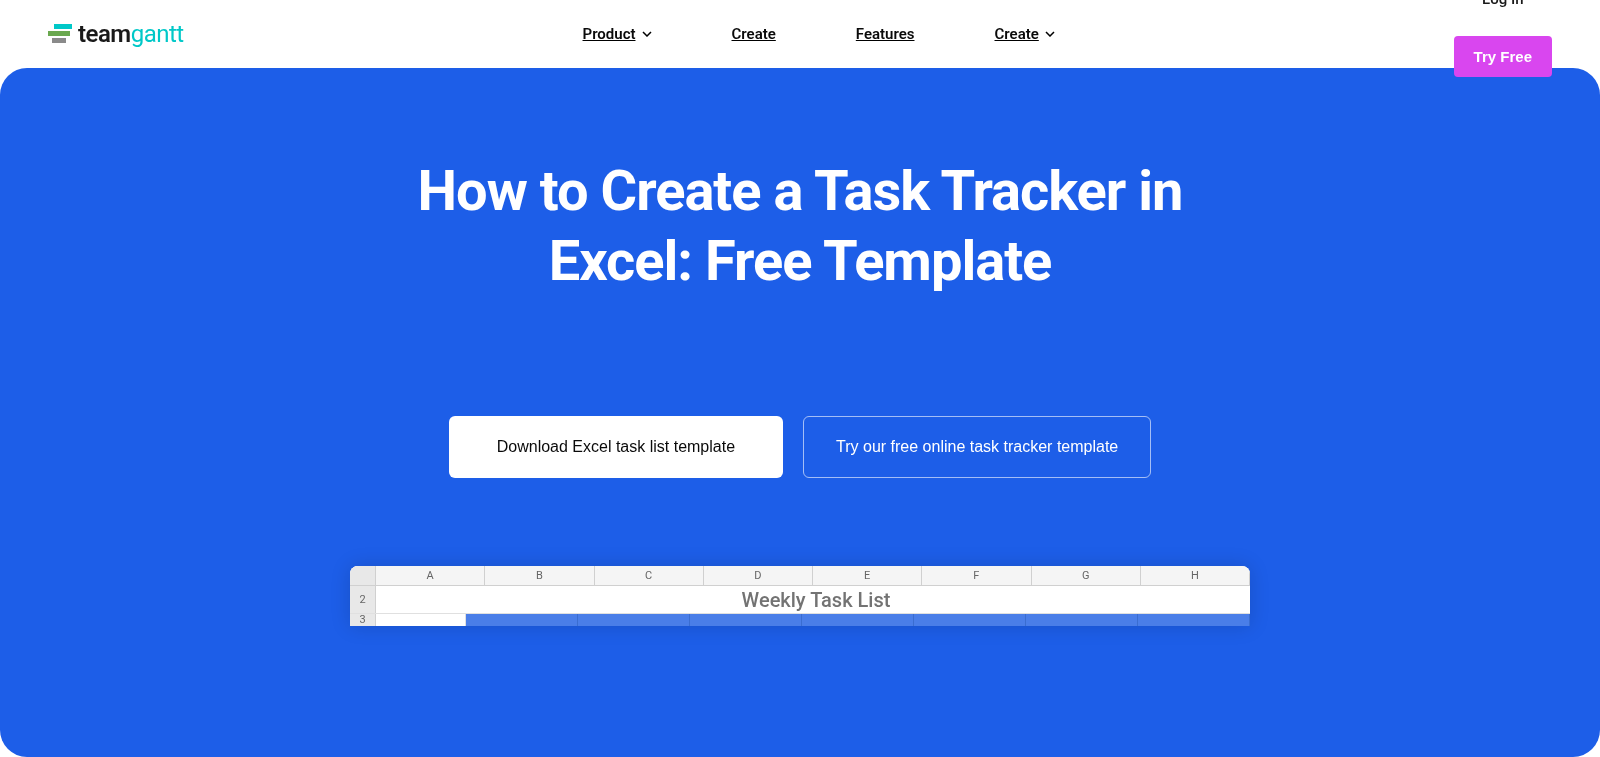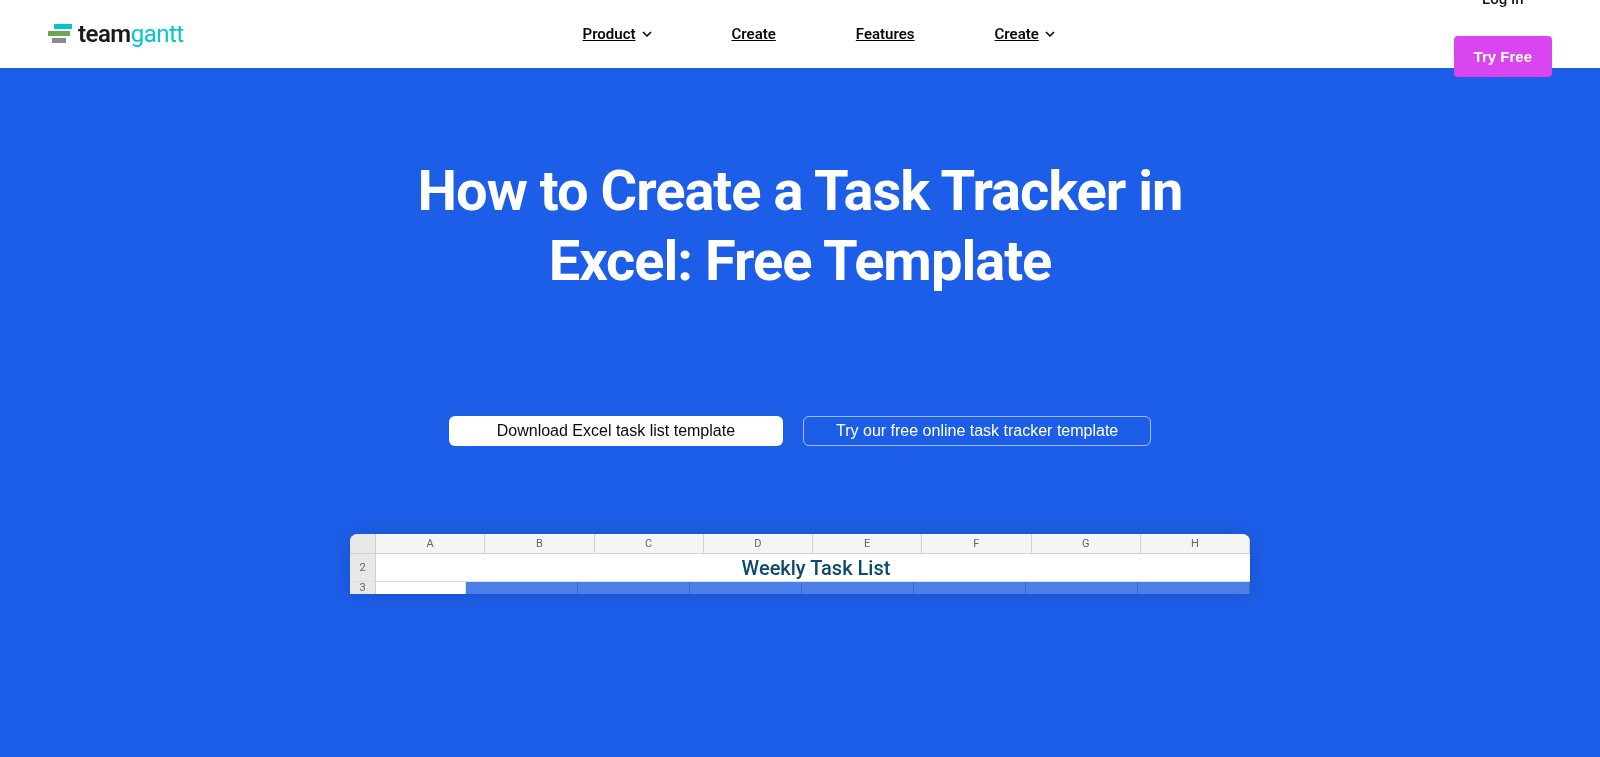--- a/index.html
+++ b/index.html
@@ -132,20 +132,21 @@
       cursor: pointer;
     }
     
     
     .hero {
       background: #1d5ee8;
       color: #fff;
       padding: 88px 20px 80px;
       text-align: center;
       min-height: 689px;
+      border-radius: 27px;
     }
     
     .hero-title {
       max-width: 900px;
       margin: 0 auto;
       font-size: 56px;
       font-weight: 700;
       line-height: 1.25;
       letter-spacing: -1px;
     }
@@ -154,21 +155,21 @@
       display: flex;
       justify-content: center;
       gap: 20px;
       margin-top: 120px;
     }
     
     .btn-white {
       background: #fff;
       color: #0a0a0a;
       border: none;
-      padding: 6px 48px;
+      padding: 22px 48px;
       font-size: 16px;
       font-weight: 500;
       border-radius: 6px;
       cursor: pointer;
     }
     
     .btn-outline {
       background: transparent;
       color: #fff;
       border: 1px solid rgba(255,255,255,0.6);
@@ -230,21 +231,21 @@
       font-size: 11px;
       color: #666;
       line-height: 28px;
     }
     
     .cell-title {
       flex: 1;
       padding-left: 6px;
       font-size: 20px;
       font-weight: 500;
-      color: #0c4a6e;
+      color: #737373;
       line-height: 28px;
     }
     
     .sheet-row-3 {
       display: flex;
       height: 12px;
     }
     
     .row-num-3 {
       width: 26px;

